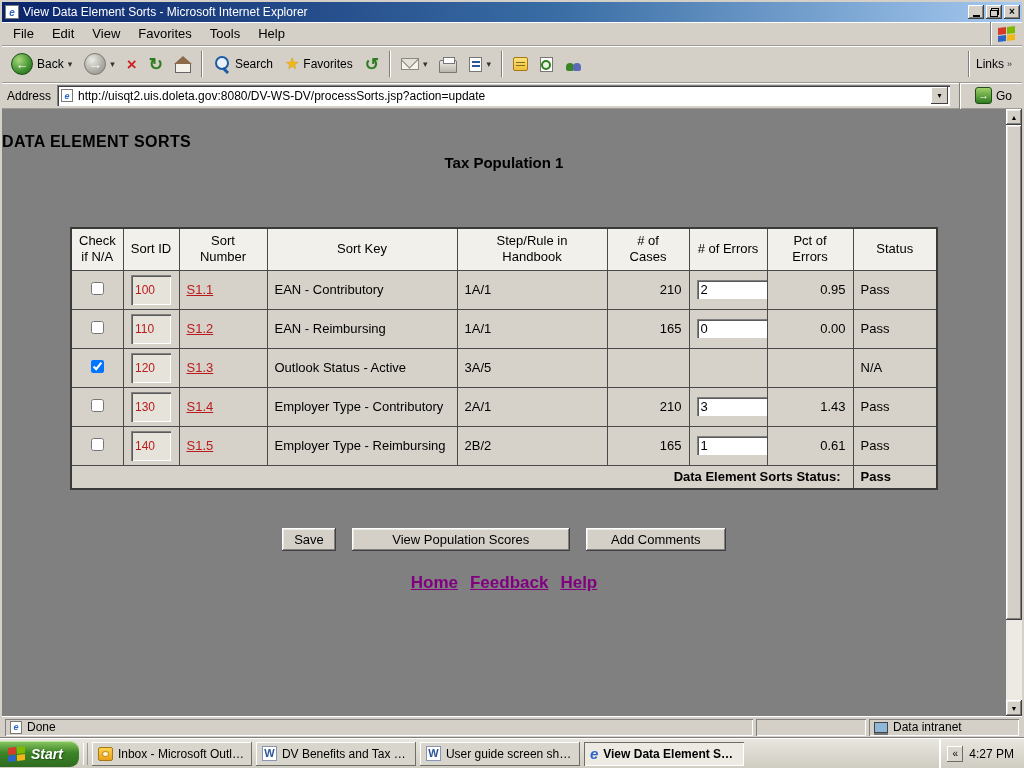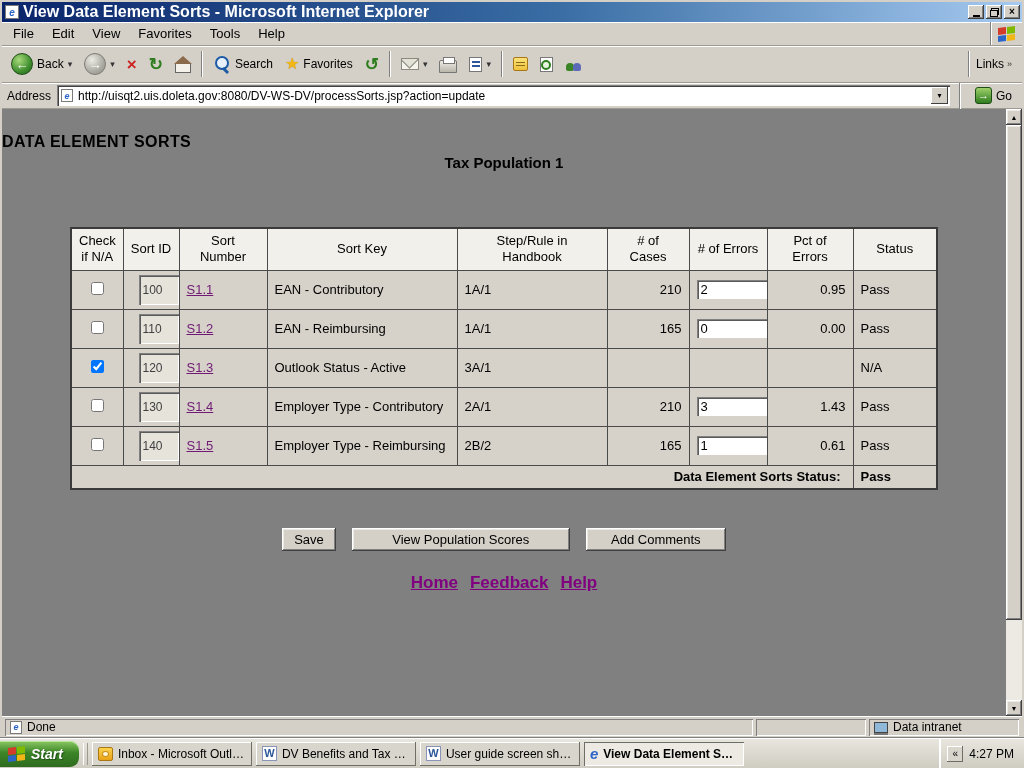--- a/index.html
+++ b/index.html
@@ -6,21 +6,21 @@
   * { margin:0; padding:0; box-sizing:border-box; }
   html,body { width:1024px; height:768px; }
   body { font-family:"Liberation Sans", sans-serif; background:#000; }
   .screen { width:1024px; height:768px; position:relative; overflow:hidden; background:#D4D0C8; display:flex; flex-direction:column; }
 
   
   .ie-window { height:738px; display:flex; flex-direction:column; background:#D4D0C8; padding:2px 2px 0 2px; border-bottom:1px solid #808080; }
 
   
   .titlebar { height:20px; background:linear-gradient(to right,#0A246A,#3A6EA5 55%,#A6CAF0); display:flex; align-items:center; padding:0 2px 0 3px; gap:4px; flex:0 0 auto; }
-  .title-text { flex:1; color:#fff; font-size:16px; font-weight:bold; white-space:nowrap; overflow:hidden; }
+  .title-text { flex:1; color:#fff; font-size:12px; font-weight:normal; white-space:nowrap; overflow:hidden; }
   .winbtns { display:flex; gap:2px; }
   .wbtn { width:16px; height:14px; background:#D4D0C8; box-shadow: inset -1px -1px 0 #404040, inset 1px 1px 0 #fff, inset -2px -2px 0 #808080; display:flex; align-items:center; justify-content:center; font-size:10px; font-weight:bold; color:#000; line-height:1; }
   .glyph-min { width:7px; height:2px; background:#000; margin-top:7px; }
   .glyph-restore { position:relative; width:9px; height:9px; }
   .glyph-restore::before { content:""; position:absolute; top:0; right:0; width:6px; height:5px; border:1px solid #000; }
   .glyph-restore::after  { content:""; position:absolute; bottom:0; left:0; width:6px; height:5px; border:1px solid #000; background:#D4D0C8; }
 
   .e-page { background:#fff; border:1px solid #7A7A7A; color:#2C64C8; font-weight:bold; font-style:italic; display:flex; align-items:center; justify-content:center; }
   .e-page.sm { width:14px; height:14px; font-size:10px; }
   .e-page.xs { width:12px; height:13px; font-size:9px; }
@@ -79,23 +79,23 @@
   .page { flex:1; background:#808080; overflow:hidden; color:#000; }
   .page-title { font-size:16px; font-weight:bold; margin-top:24px; letter-spacing:0.4px; }
   .page-subtitle { text-align:center; font-size:15px; font-weight:bold; margin-top:3px; }
 
   table.sorts { border-collapse:collapse; table-layout:fixed; width:866px; margin:56px auto 0; font-size:13px; background:#D6D2C9; border:2px solid #3A3A3A; }
   .sorts th, .sorts td { border:1px solid #4A4A4A; padding:4px 7px; vertical-align:middle; }
   .sorts th { background:#F1F0EB; font-weight:normal; text-align:center; white-space:pre-line; height:42px; line-height:1.25; }
   .sorts td { height:32px; }
   .c-center { text-align:center; }
   .c-right  { text-align:right; }
-  .sort-link { color:#701a75; }
-  .sortid-input { width:40px; height:18px; border:none; outline:none; background:#E6E3DB; color:#404040; font-size:12px; font-family:inherit; padding:15px 4px;
-    box-shadow: inset 1px 1px 0 #808080, inset 2px 2px 0 #5A5A5A, inset -1px -1px 0 #fff; margin-left: 8px; }
+  .sort-link { color:#b91c1c; }
+  .sortid-input { width:40px; height:18px; border:none; outline:none; background:#E6E3DB; color:#b91c1c; font-size:12px; font-family:inherit; padding:15px 4px;
+    box-shadow: inset 1px 1px 0 #808080, inset 2px 2px 0 #5A5A5A, inset -1px -1px 0 #fff; }
   .errors-input { width:70px; height:19px; border:none; outline:none; background:#fff; color:#000; font-size:13px; font-family:inherit; padding:1px 4px;
     box-shadow: inset 1px 1px 0 #808080, inset 2px 2px 0 #5A5A5A, inset -1px -1px 0 #fff; }
   .footer-row td { font-weight:bold; height:24px; padding:2px 7px; }
   .footer-label { text-align:right; padding-right:12px !important; }
 
   .btn-row { display:flex; justify-content:center; align-items:center; gap:16px; margin-top:38px; }
   .win-btn { font-family:inherit; font-size:13px; color:#000; background:#D4D0C8; border:none; height:23px; padding:2px 12px;
     box-shadow: inset -1px -1px 0 #404040, inset 1px 1px 0 #fff, inset -2px -2px 0 #808080, inset 2px 2px 0 #ECEAE4; }
   .btn-save { min-width:46px; } .btn-scores { min-width:218px;text-align:center; } .btn-comments { min-width:140px; }
 
@@ -301,21 +301,21 @@
               <td class="c-right">165</td>
               <td><input type="text" class="errors-input" value="0" style=""></td>
               <td class="c-right">0.00</td>
               <td>Pass</td>
             </tr>
             <tr>
               <td class="c-center"><input type="checkbox" checked="" style=""></td>
               <td class="c-center"><input type="text" class="sortid-input" value="120" style=""></td>
               <td><a href="#" class="sort-link">S1.3</a></td>
               <td>Outlook Status - Active</td>
-              <td>3A/1</td>
+              <td>3A/5</td>
               <td class="c-right"></td>
               <td></td>
               <td class="c-right"></td>
               <td>N/A</td>
             </tr>
             <tr>
               <td class="c-center"><input type="checkbox" style=""></td>
               <td class="c-center"><input type="text" class="sortid-input" value="130" style=""></td>
               <td><a href="#" class="sort-link">S1.4</a></td>
               <td>Employer Type - Contributory</td>

